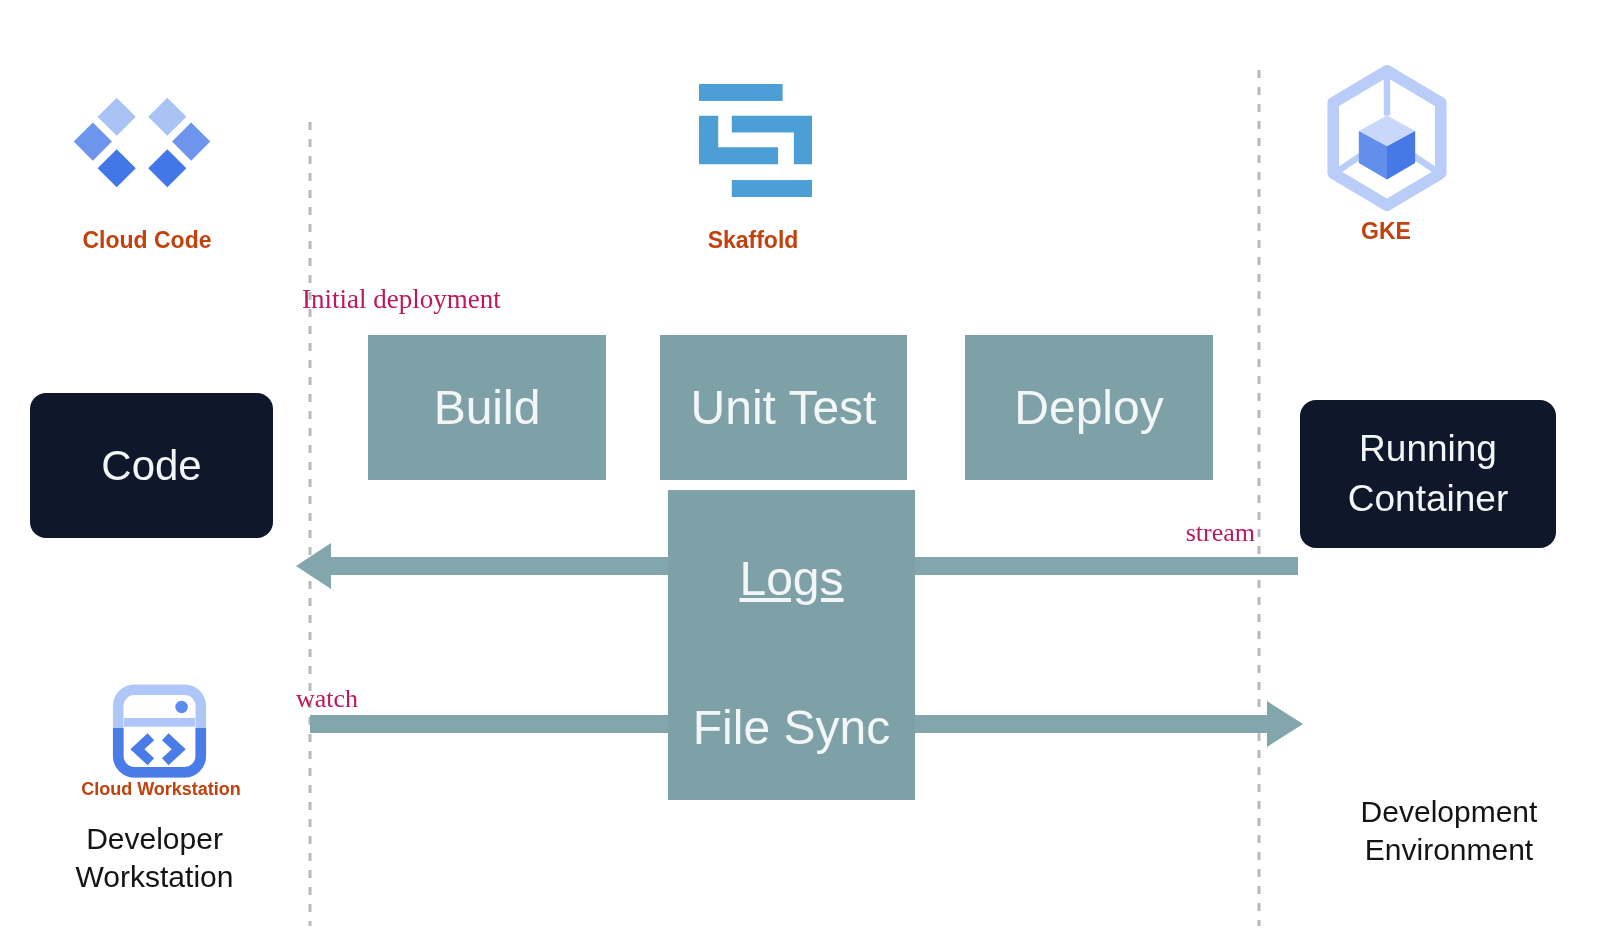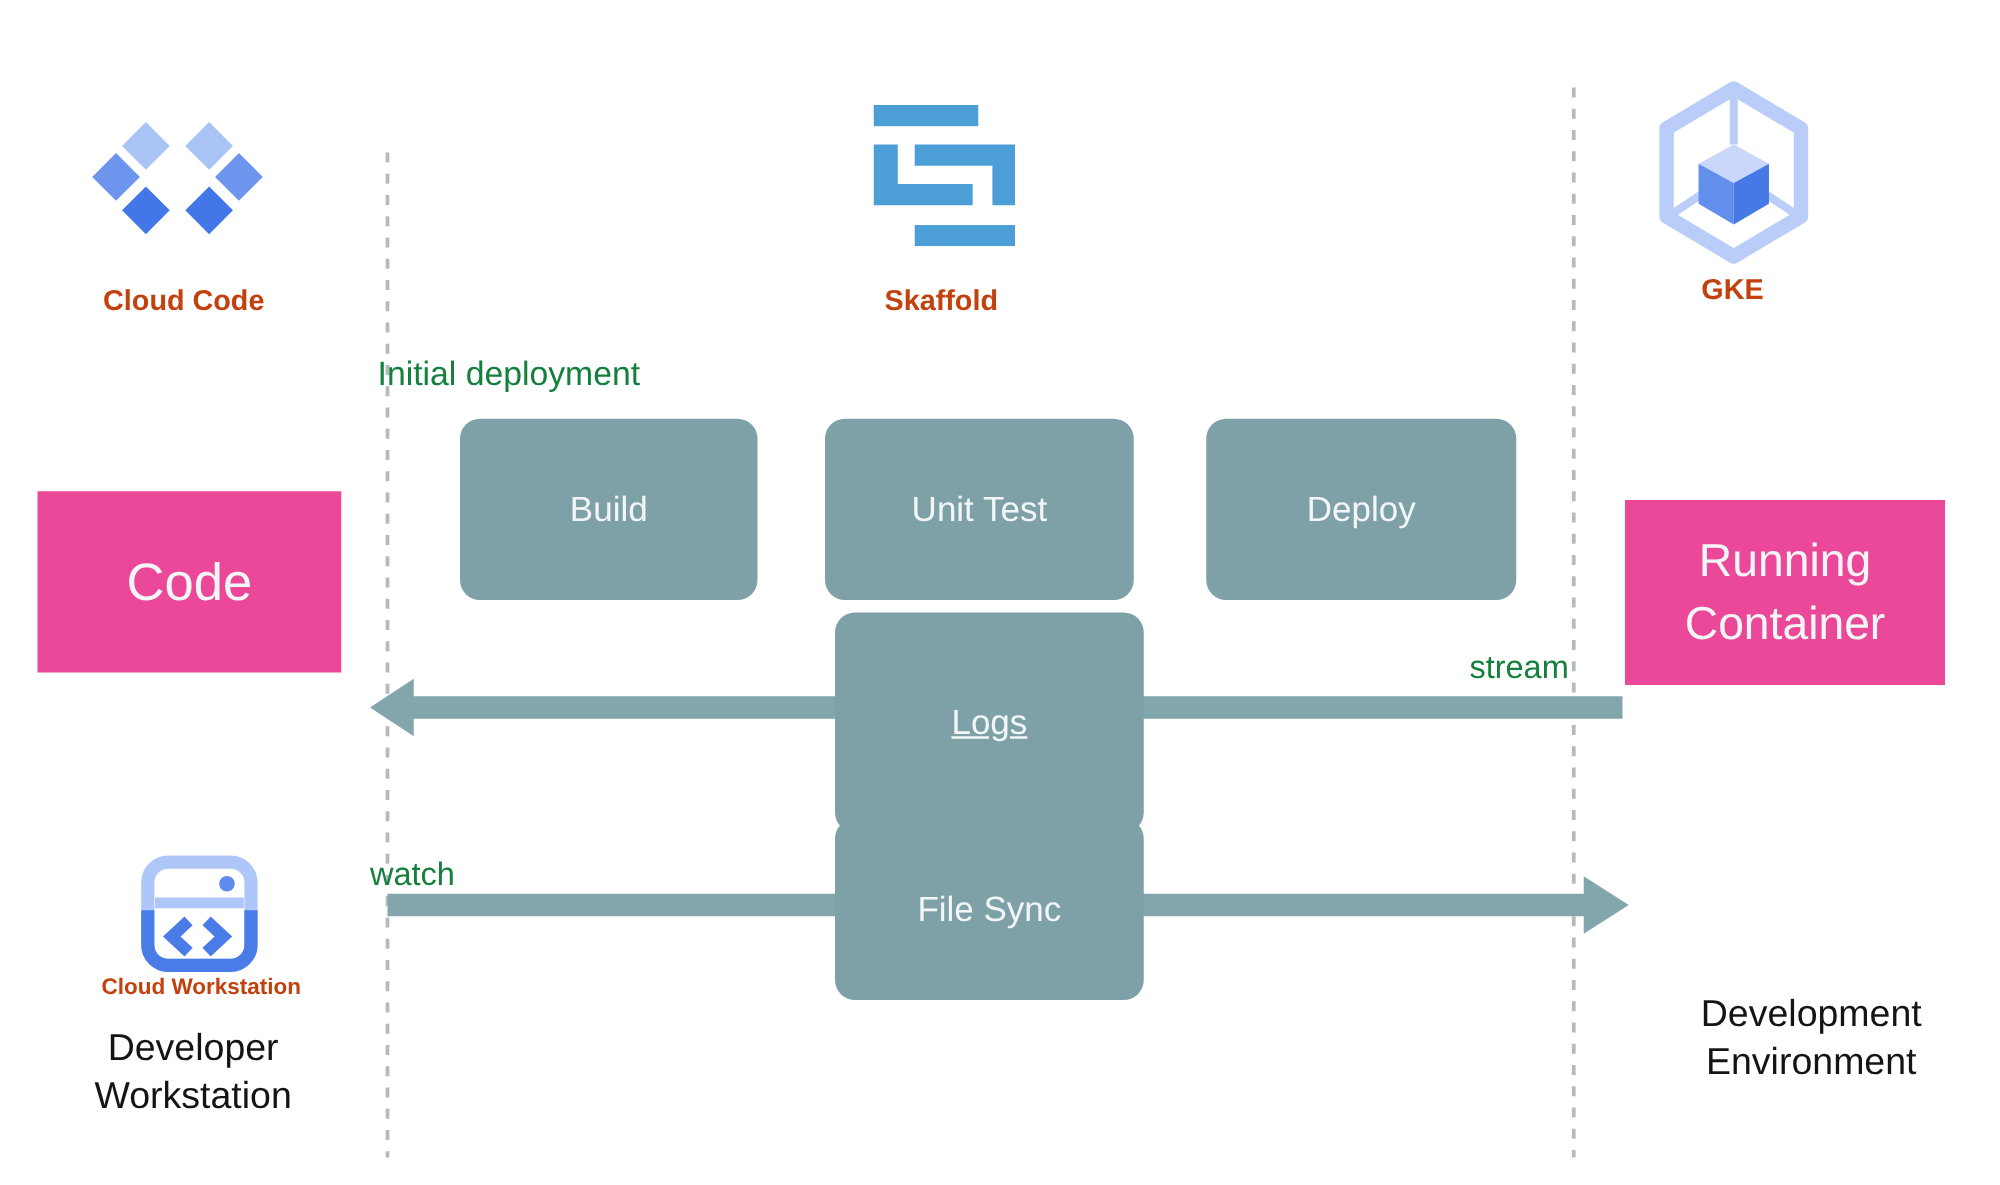--- a/index.html
+++ b/index.html
@@ -6,26 +6,26 @@
   .canvas{
     position:relative;width:1600px;height:948px;background:#ffffff;
     font-family:"Liberation Sans",sans-serif;overflow:hidden;
   }
   .layer{position:absolute;left:0;top:0;}
   .abs{position:absolute;}
   .box{
     position:absolute;display:flex;align-items:center;justify-content:center;
     text-align:center;color:#F3F6F6;
   }
-  .box-teal{background:#7EA1A8;font-size:28px;border-radius:16px;}
-  .box-blue{background:#ec4899;}
+  .box-teal{background:#7EA1A8;font-size:48px;}
+  .box-blue{background:#0f172a;border-radius:16px;}
   .icon-label{
     position:absolute;text-align:center;color:#c2410c;font-weight:700;font-size:23px;
   }
-  .annot{position:absolute;color:#15803d;font-size:26px;}
+  .annot{position:absolute;color:#be185d;font-size:26px;font-family:Liberation Serif, serif;}
   .big-caption{
     position:absolute;color:#141414;font-size:30px;line-height:1.28;text-align:center;
   }
   .dash{stroke:#B6BABD;stroke-width:3;stroke-dasharray:8 9;fill:none;}
   .arrow{fill:#83A6AD;}
 </style>
 </head>
 <body>
 
 <div class="canvas">

